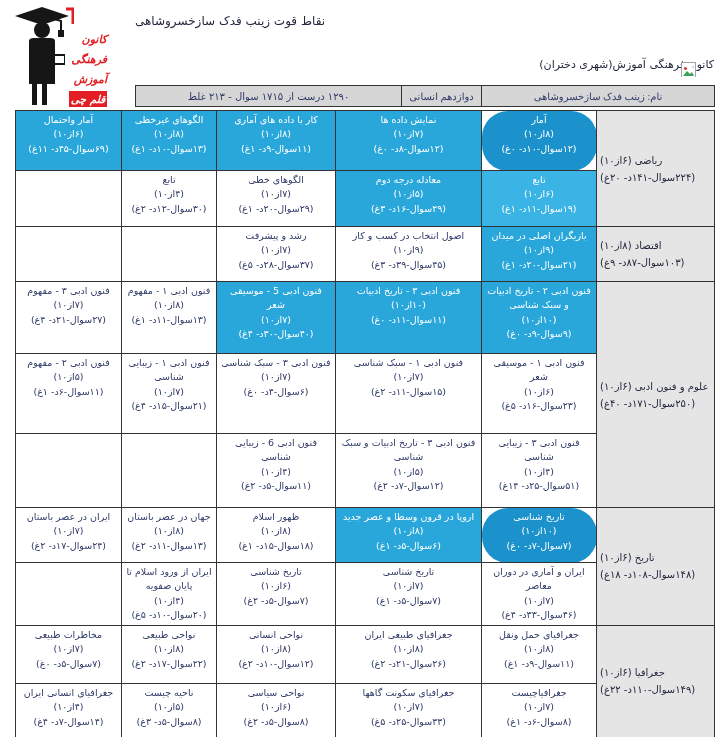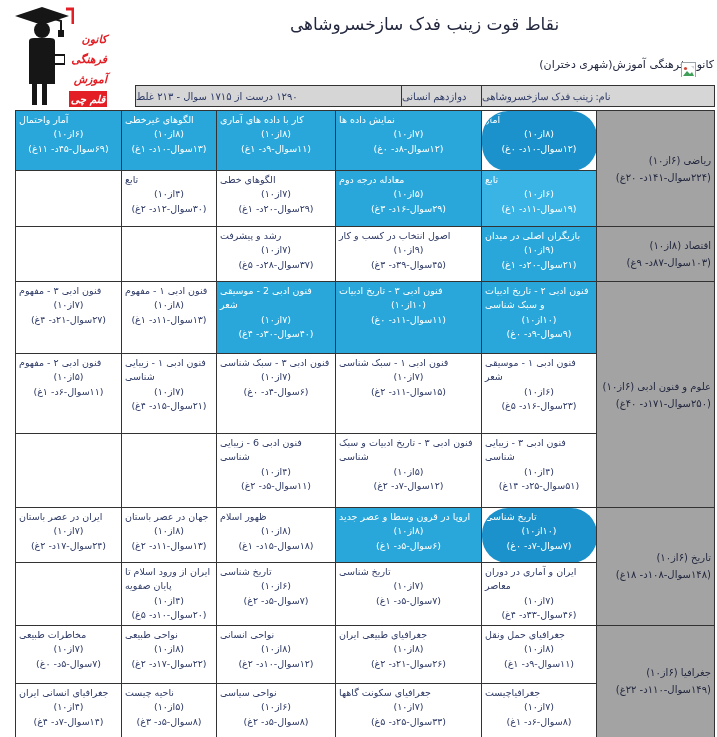--- a/index.html
+++ b/index.html
@@ -9,47 +9,47 @@
   
   .logo { position: absolute; top: 6px; left: 14px; width: 94px; height: 101px; direction: ltr; font-style: italic; }
   .logo-figure { position: absolute; left: 0; top: 0; }
   .logo-words { position: absolute; left: 55px; top: 24px; width: 38px; text-align: right;
                 color: #e31e24; font-size: 11px; font-weight: bold; line-height: 20px; direction: rtl; }
   .logo-badge { position: absolute; left: 55px; top: 85px; width: 38px; height: 16px;
                 background: #e31e24; color: #fff; font-size: 10.5px; font-weight: bold;
                 text-align: center; line-height: 16px; direction: rtl; }
 
   
-  .page-title { position: absolute; top: 14px; left: 135px; width: 579px; text-align: center;
-                font-size: 17px; color: #23283f; }
+  .page-title { position: absolute; top: 14px; left: 135px; width: 579px; text-align: left;
+                font-size: 12px; color: #23283f; }
   .page-subtitle { position: absolute; top: 58px; left: 135px; width: 579px; text-align: right;
                    font-size: 11px; color: #23283f; }
 
   
   .broken-img { position: absolute; top: 62px; left: 681px; width: 15px; height: 15px;
                 border: 1px solid #9aa4ad; background: #fff; display: inline-block; }
 
   
   .header-table { position: absolute; top: 85px; left: 135px; width: 579px;
                   border-collapse: collapse; table-layout: fixed; }
   .header-table td { border: 1px solid #333; background: #d6d6d6; height: 21px;
-                     font-size: 10px; text-align: left; vertical-align: middle;
+                     font-size: 10px; text-align: center; vertical-align: middle;
                      white-space: nowrap; overflow: hidden; }
   .col-name  { width: 233px; font-family: Liberation Serif, serif; }
   .col-grade { width: 80px; font-family: Liberation Serif, serif; }
   .col-score { width: 266px; }
 
   
   .main-table { position: absolute; top: 110px; left: 15px; width: 699px;
                 border-collapse: collapse; table-layout: fixed; }
   .main-table td, .main-table th { border: 1px solid #333; vertical-align: top;
                 padding: 2px 3px; font-weight: normal; overflow: hidden; }
-  .subject { background: #a3a3a3; vertical-align: middle !important; text-align: right;
+  .subject { background: #e5e5e5; vertical-align: middle !important; text-align: left;
              font-size: 10px; line-height: 1.7; color: #23283f; }
-  .cell-title { text-align: left; font-size: 9.5px; line-height: 1.5; }
+  .cell-title { text-align: center; font-size: 9.5px; line-height: 1.5; }
   .cell-line  { text-align: center; font-size: 9.5px; line-height: 1.55; }
   .hl-blue       { background: #29a7db; color: #fff; }
   .hl-blue-dark  { background: #1b92cb; color: #fff; border-radius: 26px; }
   .hl-blue-light { background: #3ab3e5; color: #fff; }
 </style>
 </head>
 <body>
 
 <div class="page">
 
@@ -190,21 +190,21 @@
             <div class="cell-title">فنون ادبی ۲ - تاریخ ادبیات و سبک شناسی</div>
             <div class="cell-line">(۱۰از۱۰)</div>
             <div class="cell-line">(۹سوال-۹د- ۰غ)</div>
           </td>
           <td class="hl-blue">
             <div class="cell-title">فنون ادبی ۳ - تاریخ ادبیات</div>
             <div class="cell-line">(۱۰از۱۰)</div>
             <div class="cell-line">(۱۱سوال-۱۱د- ۰غ)</div>
           </td>
           <td class="hl-blue">
-            <div class="cell-title">فنون ادبی 2 - موسیقی شعر</div>
+            <div class="cell-title">فنون ادبی 5 - موسیقی شعر</div>
             <div class="cell-line">(۷از۱۰)</div>
             <div class="cell-line">(۴۰سوال-۳۰د- ۴غ)</div>
           </td>
           <td>
             <div class="cell-title">فنون ادبی ۱ - مفهوم</div>
             <div class="cell-line">(۸از۱۰)</div>
             <div class="cell-line">(۱۳سوال-۱۱د- ۱غ)</div>
           </td>
           <td>
             <div class="cell-title">فنون ادبی ۳ - مفهوم</div>

